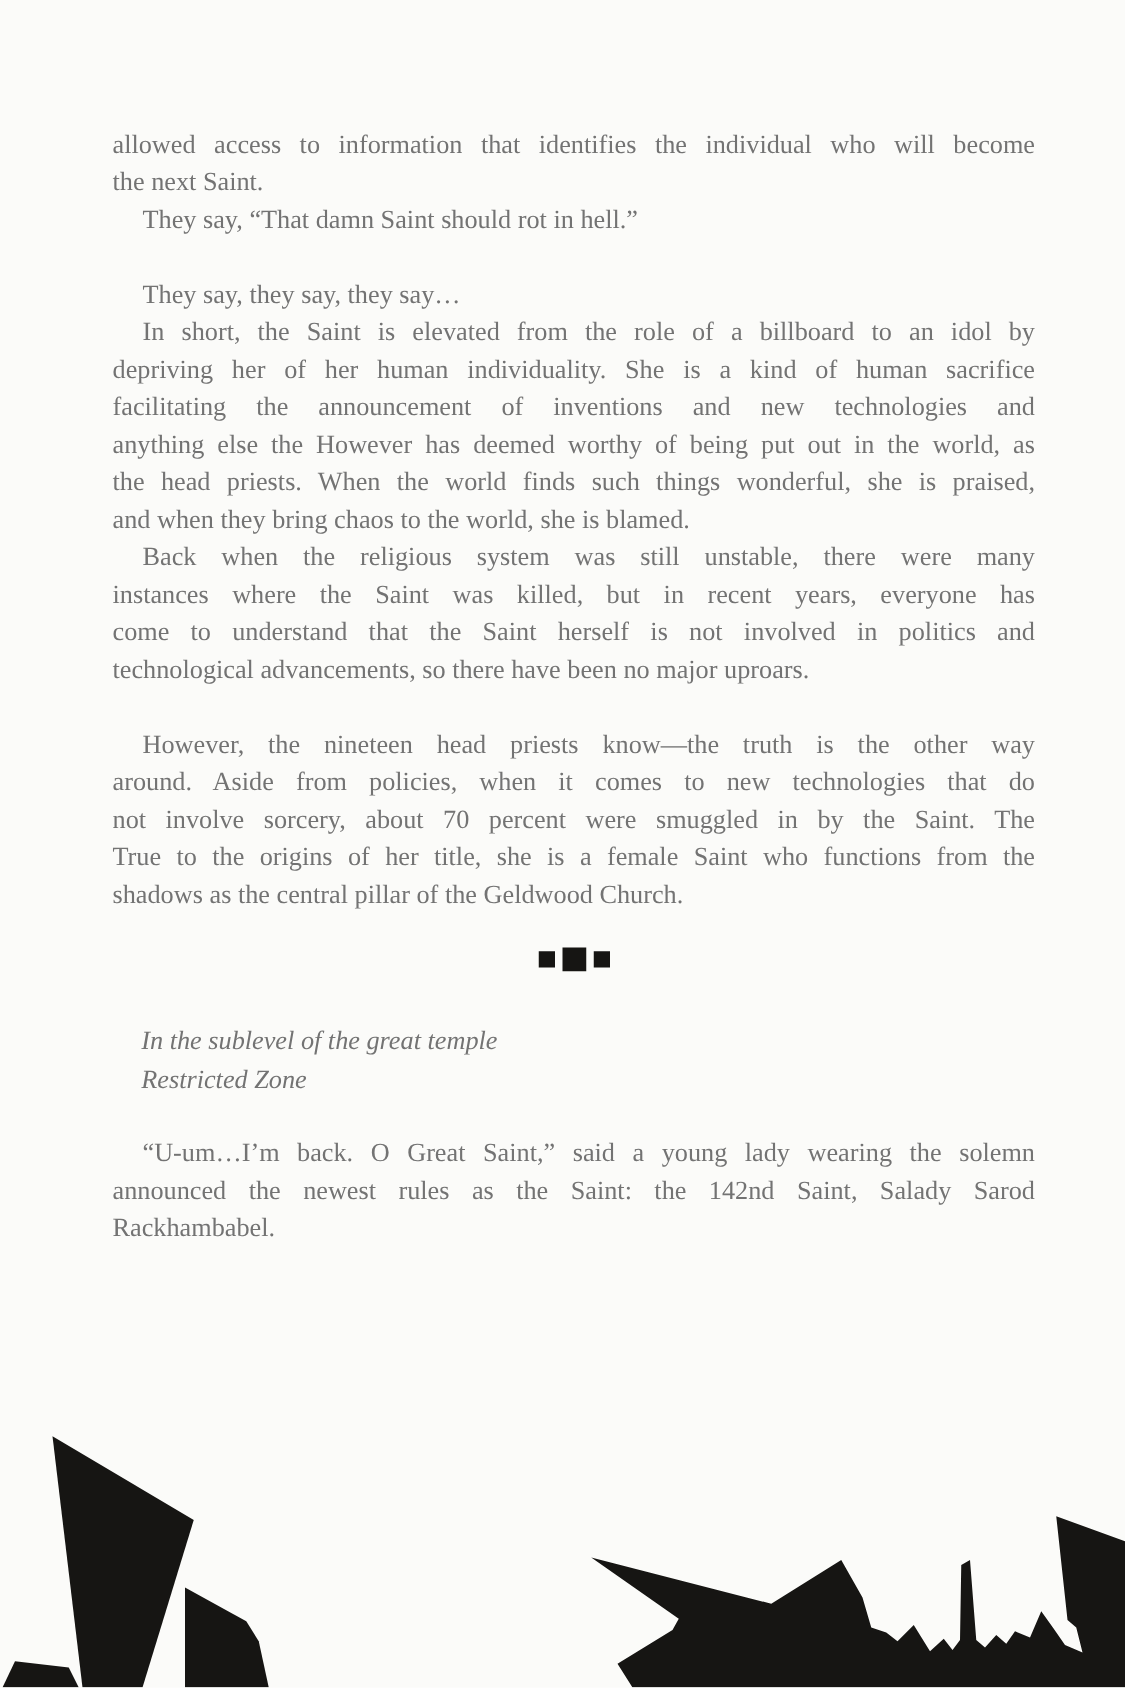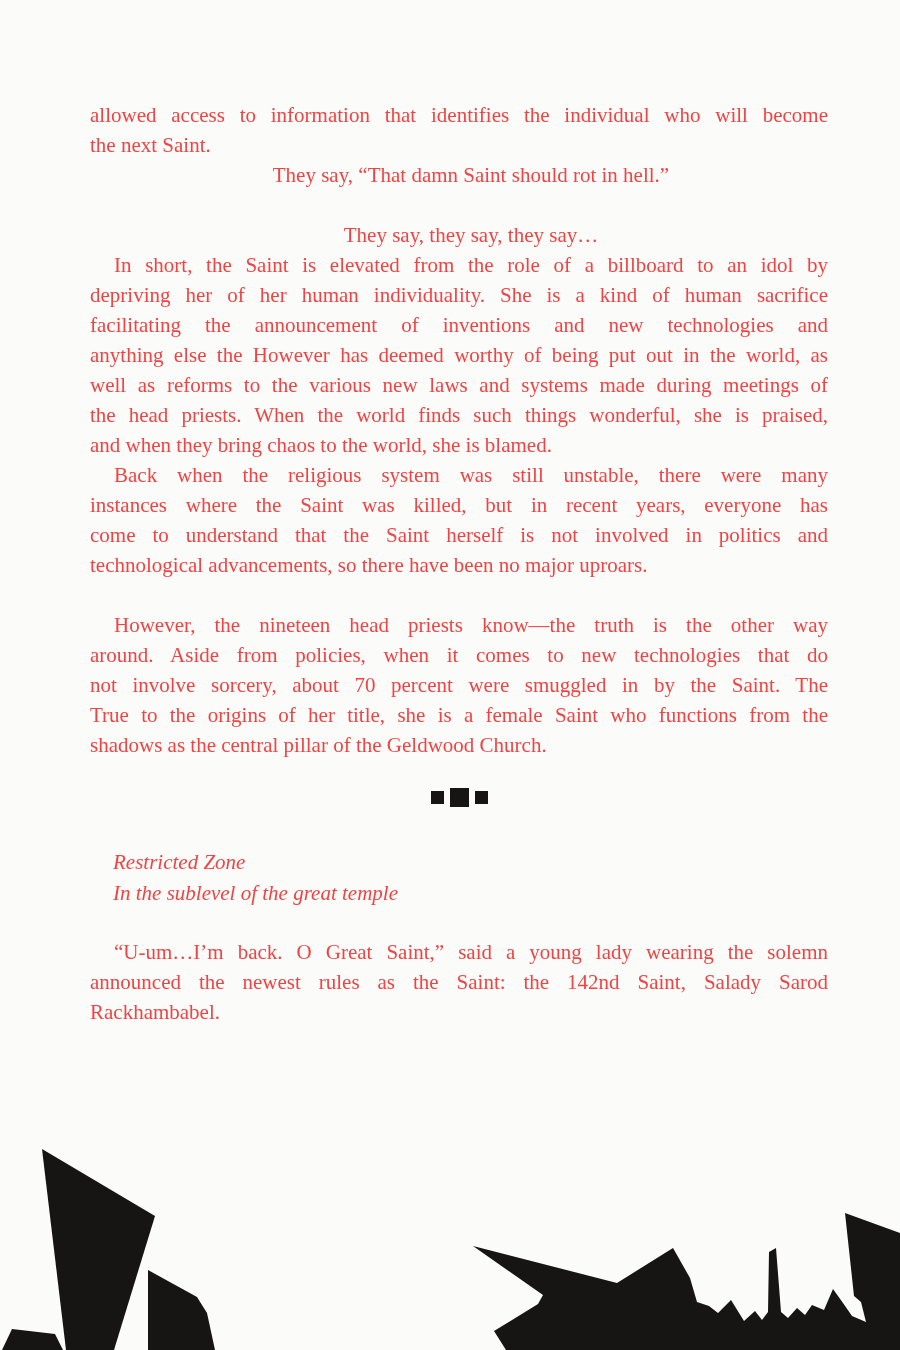--- a/index.html
+++ b/index.html
@@ -22,21 +22,21 @@
   }
   .ln {
     height: 30px;
     overflow: hidden;
     text-align: left;
   }
   .ln.j {
     text-align: justify;
     text-align-last: justify;
   }
-  .ln.ind { text-indent: 24px; text-align: center; }
+  .ln.ind { text-indent: 24px; }
   .sp { height: 30px; }
   .sp2 { height: 28px; }
   .divider {
     height: 75px;
     display: flex;
     align-items: center;
     justify-content: center;
     gap: 6px;
   }
   .sq { display: block; background: #161513; }
@@ -54,55 +54,54 @@
     left: 0; top: 0;
     width: 900px;
     height: 1350px;
     display: block;
     pointer-events: none;
   }
 </style>
 </head>
 <body>
 
-<div class="page" style="background: rgb(251, 251, 249); color: #ef4444;">
+<div class="page" style="background: rgb(251, 251, 249); color: #737373;">
 
   <div class="text-col">
     <div class="ln j">allowed access to information that identifies the individual who will become</div>
     <div class="ln">the next Saint.</div>
     <div class="ln ind">They say, “That damn Saint should rot in hell.”</div>
     <div class="sp"></div>
     <div class="ln ind">They say, they say, they say…</div>
     <div class="ln ind j">In short, the Saint is elevated from the role of a billboard to an idol by</div>
     <div class="ln j">depriving her of her human individuality. She is a kind of human sacrifice</div>
     <div class="ln j">facilitating the announcement of inventions and new technologies and</div>
     <div class="ln j">anything else the However has deemed worthy of being put out in the world, as</div>
-    <div class="ln j">well as reforms to the various new laws and systems made during meetings of</div>
     <div class="ln j">the head priests. When the world finds such things wonderful, she is praised,</div>
     <div class="ln">and when they bring chaos to the world, she is blamed.</div>
     <div class="ln ind j">Back when the religious system was still unstable, there were many</div>
     <div class="ln j">instances where the Saint was killed, but in recent years, everyone has</div>
     <div class="ln j">come to understand that the Saint herself is not involved in politics and</div>
     <div class="ln">technological advancements, so there have been no major uproars.</div>
     <div class="sp"></div>
     <div class="ln ind j">However, the nineteen head priests know—the truth is the other way</div>
     <div class="ln j">around. Aside from policies, when it comes to new technologies that do</div>
     <div class="ln j">not involve sorcery, about 70 percent were smuggled in by the Saint. The</div>
     <div class="ln j">True to the origins of her title, she is a female Saint who functions from the</div>
     <div class="ln">shadows as the central pillar of the Geldwood Church.</div>
 
     <div class="divider">
       <span class="sq s" style="background: rgb(22, 21, 19);"></span>
       <span class="sq m" style="background: rgb(22, 21, 19);"></span>
       <span class="sq s" style="background: rgb(22, 21, 19);"></span>
     </div>
 
     <div class="note">
+      <div class="ln">In the sublevel of the great temple</div>
       <div class="ln">Restricted Zone</div>
-      <div class="ln">In the sublevel of the great temple</div>
     </div>
 
     <div class="sp2"></div>
 
     <div class="ln ind j">“U-um…I’m back. O Great Saint,” said a young lady wearing the solemn</div>
     <div class="ln j">announced the newest rules as the Saint: the 142nd Saint, Salady Sarod</div>
     <div class="ln">Rackhambabel.</div>
   </div>
 
   <svg class="art" viewBox="0 0 900 1350" xmlns="http://www.w3.org/2000/svg">

